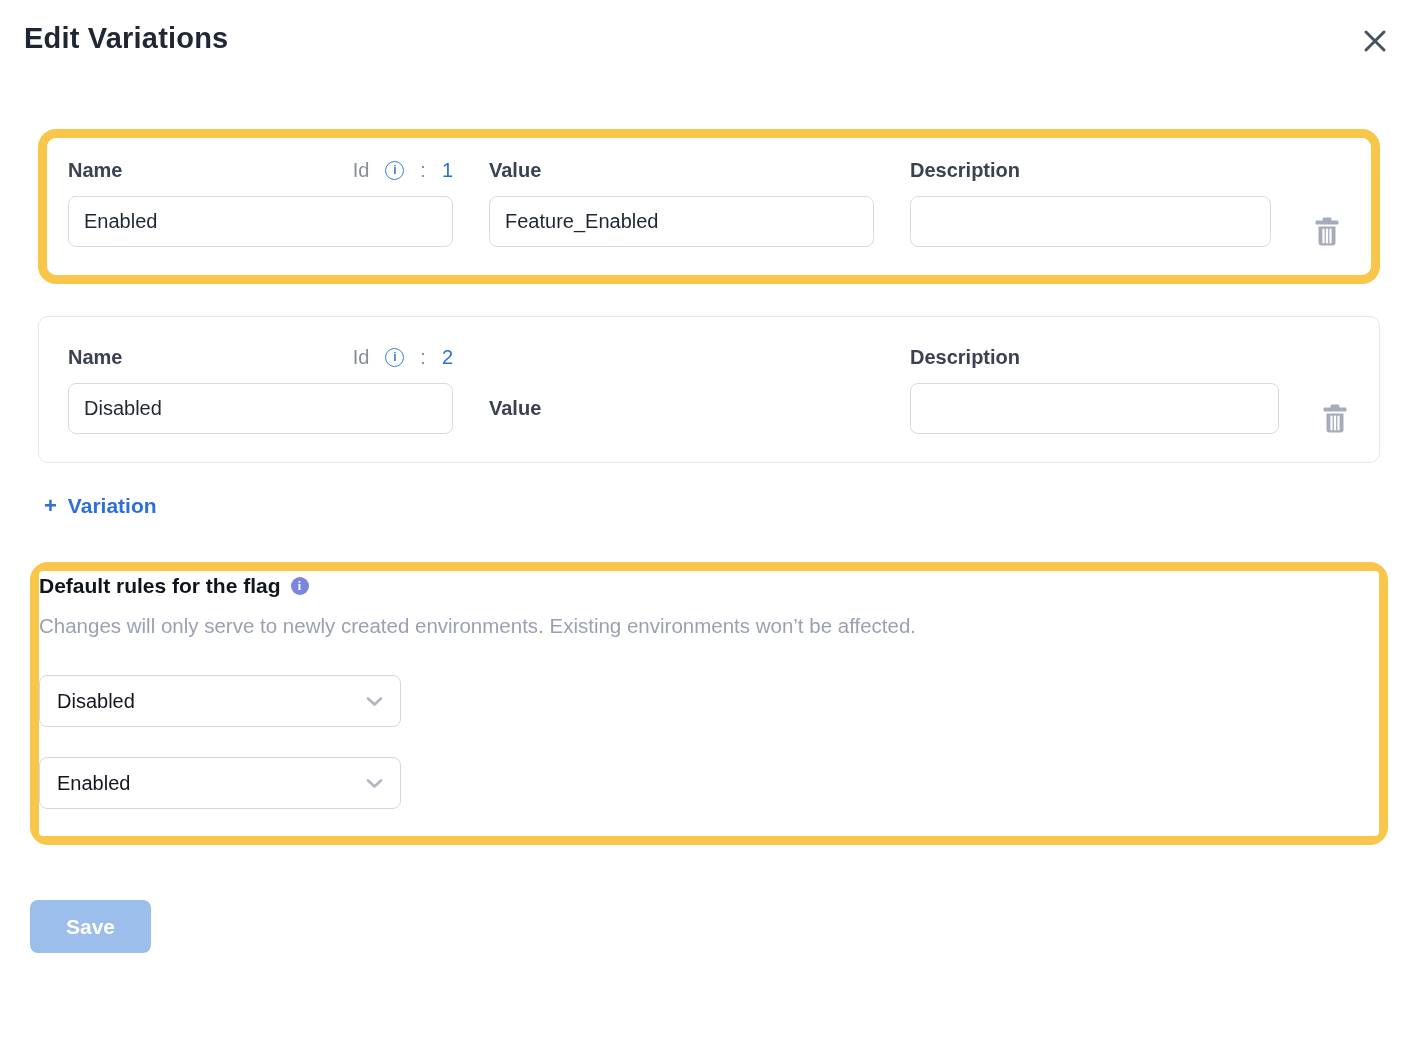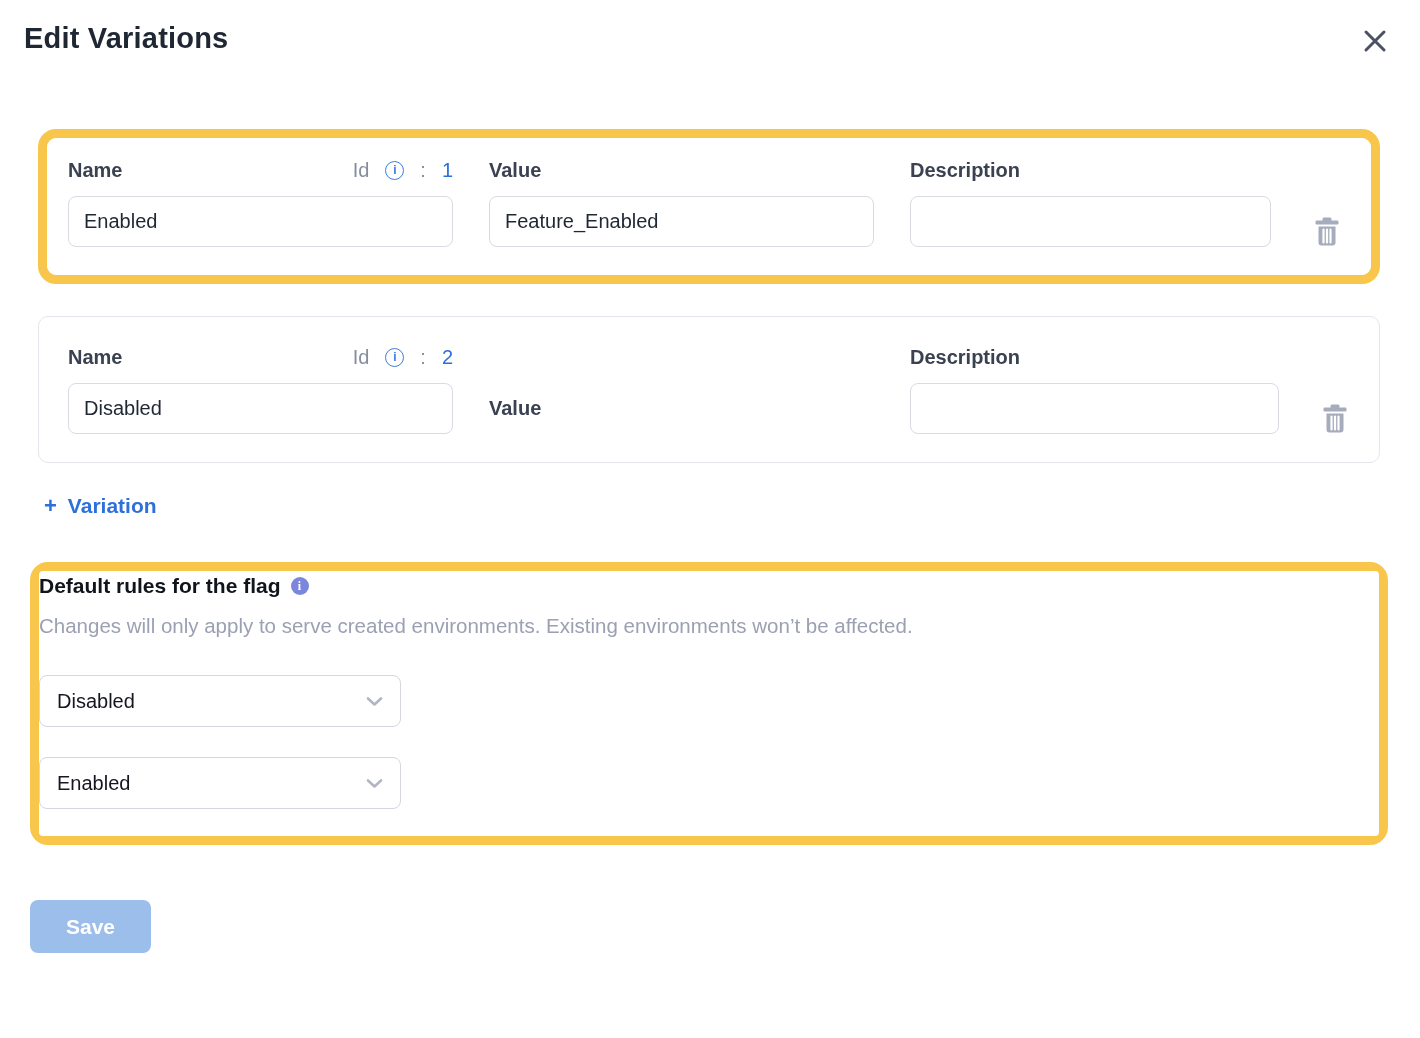--- a/index.html
+++ b/index.html
@@ -226,21 +226,21 @@
     <span>Variation</span>
   </button>
 
   
   <div class="default-rules-highlight">
     <div class="default-rules-card">
       <div class="dr-heading">
         <span class="dr-title">Default rules for the flag</span>
         <span class="info-filled">i</span>
       </div>
-      <div class="dr-note">Changes will only apply to serve created environments. Existing environments won’t be affected.</div>
+      <div class="dr-note">Changes will only serve to newly created environments. Existing environments won’t be affected.</div>
 
       <div class="dr-rules">
         <div class="dr-row">
           <div class="select-box">
             <span class="select-value">Disabled</span>
             <span>
               <svg width="17" height="11" viewBox="0 0 17 11">
                   <path d="M2 2.5 L8.5 8.5 L15 2.5" stroke="#B2B6C3" stroke-width="2.6" fill="none" stroke-linecap="round" stroke-linejoin="round"></path>
                 </svg>
             </span>

